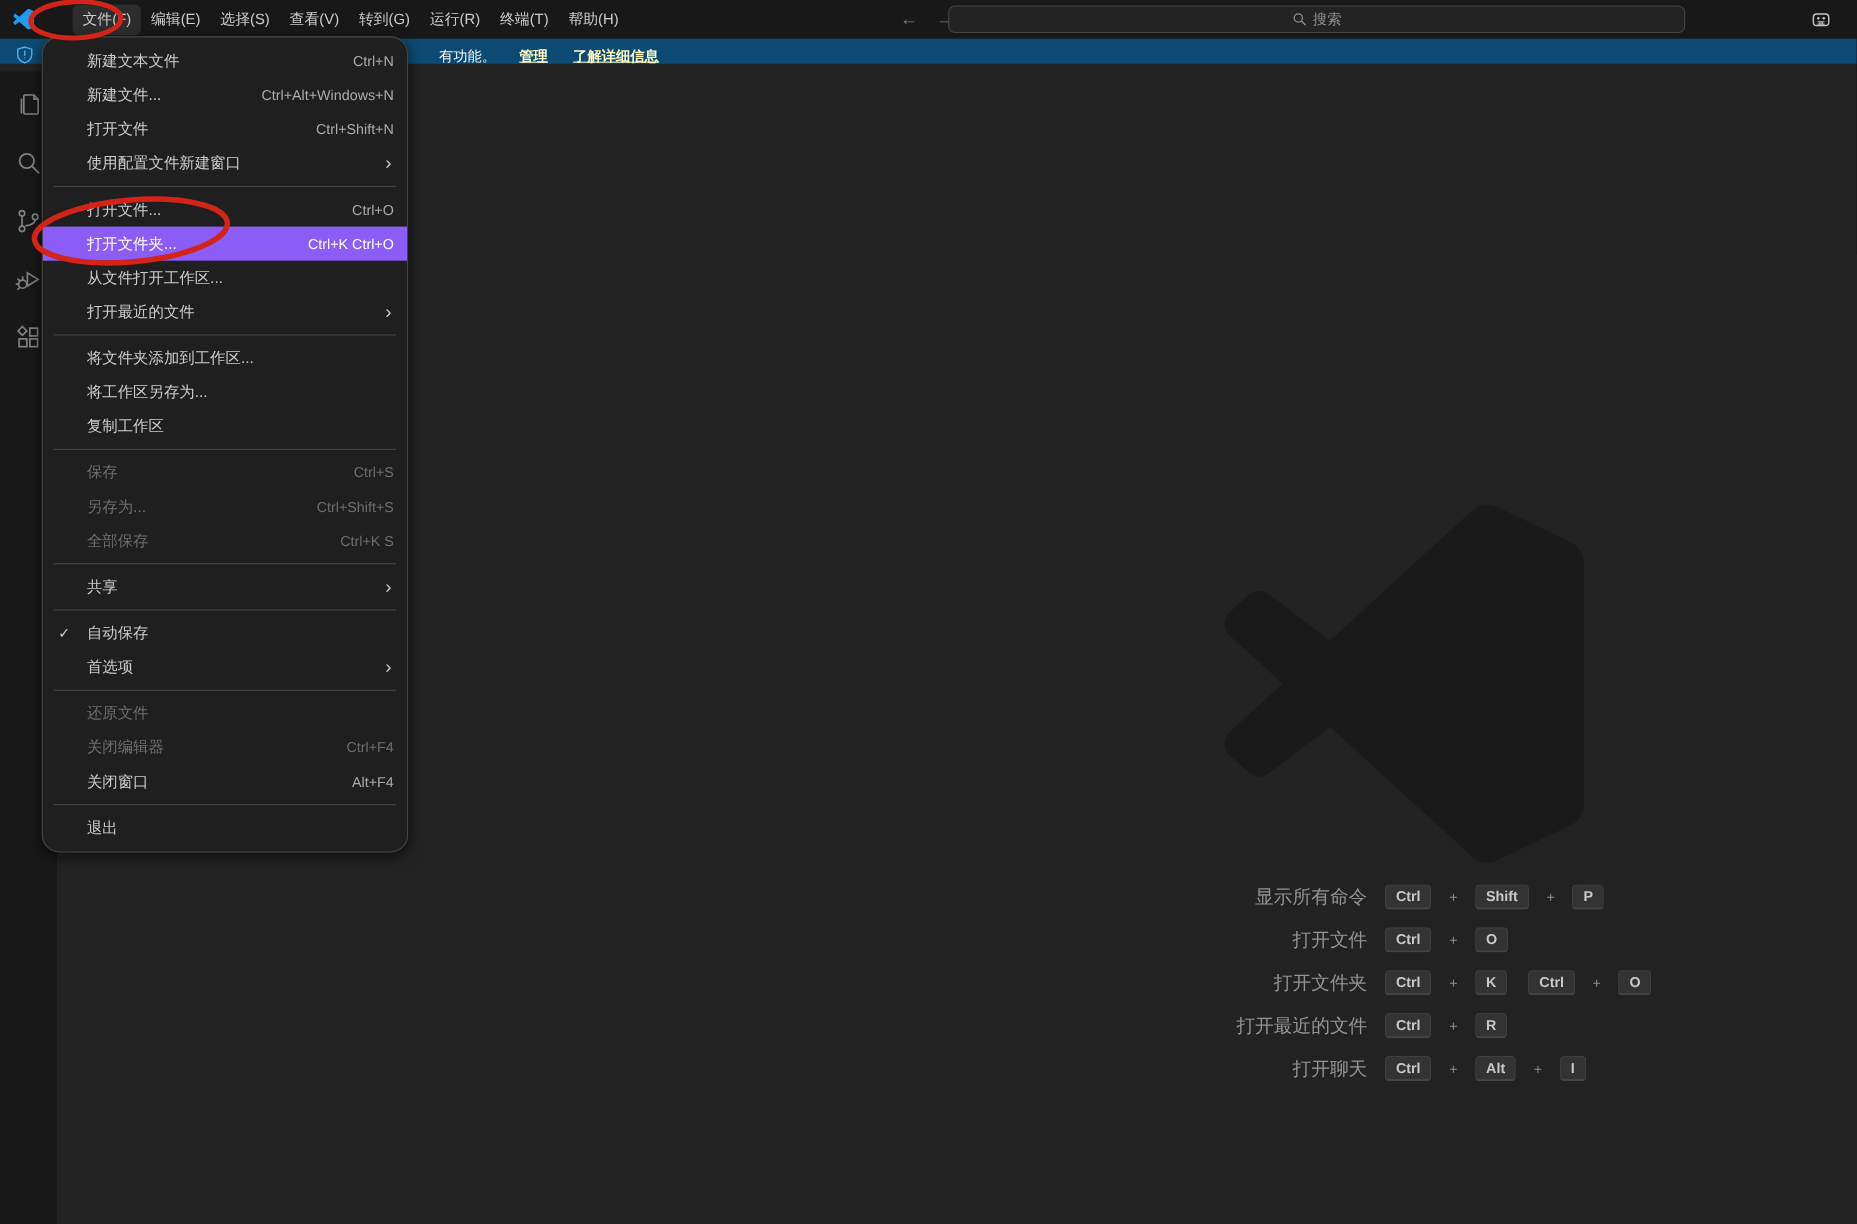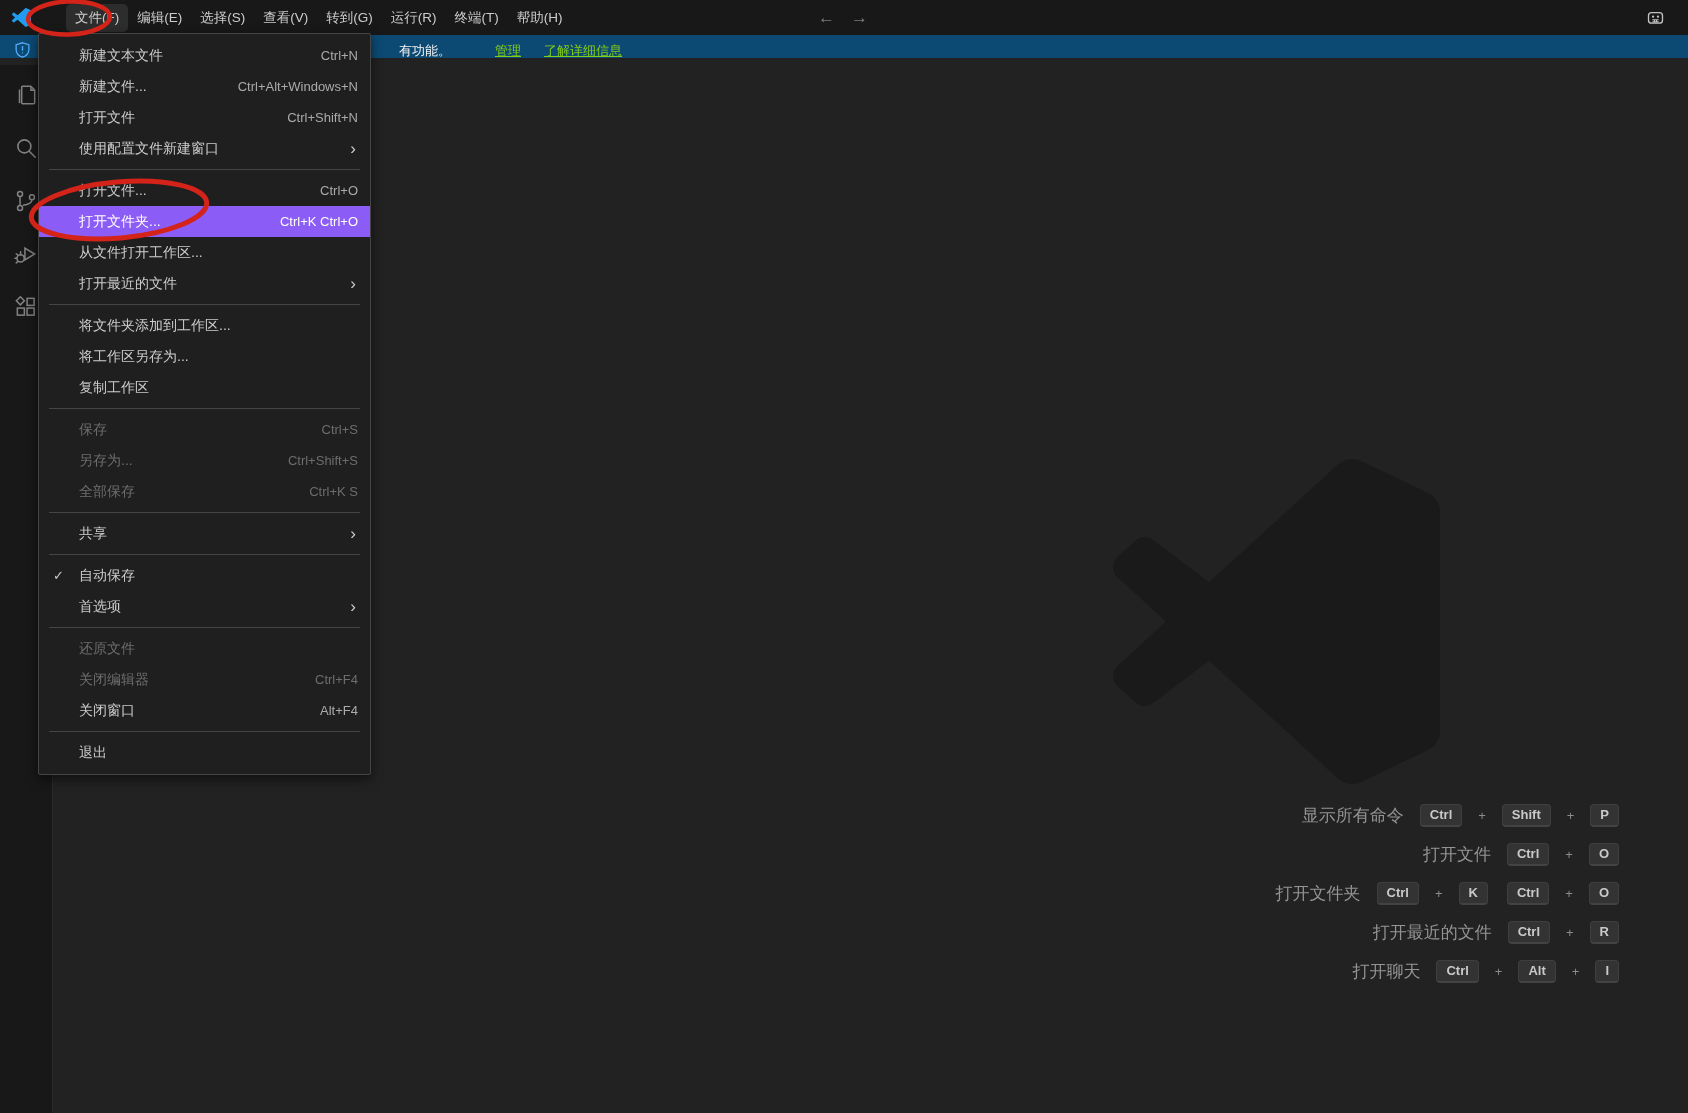--- a/index.html
+++ b/index.html
@@ -20,48 +20,48 @@
     position:absolute; left:862px; top:5px; width:670px; height:25px;
     background:#232323; border:1px solid #454545; border-radius:6px;
     display:flex; align-items:center; justify-content:center; gap:6px;
     color:#8f8f8f; font-size:13px;
   }
   .robot { position:absolute; left:1645px; top:7px; }
   
   .banner { position:absolute; top:35px; left:0; right:0; height:23px; background:#0C4A73; color:#f4f4f4; font-size:13px; z-index:1; }
   .banner .shield { position:absolute; left:14px; top:6px; }
   .banner .frag { position:absolute; left:399px; top:7px; }
-  .banner .blink { position:absolute; top:7px; text-decoration:underline; font-weight:400; color:#84cc16; cursor:pointer;margin-left:23px; }
+  .banner .blink { position:absolute; top:7px; text-decoration:underline; font-weight:700; color:#fef9c3; cursor:pointer; }
   .banner .blink.l1 { left:472px; }
   .banner .blink.l2 { left:521px; }
   
   .actbar { position:absolute; top:65px; left:0; width:53px; bottom:0; background:#181818; border-right:1px solid #2a2a2a;
             display:flex; flex-direction:column; align-items:center; padding-top:16px; gap:25px; z-index:1; }
   .act-icon { width:28px; height:28px; display:flex; align-items:center; justify-content:center; color:#828282; }
   .act-icon svg { stroke:#828282; }
   
   .editor { position:absolute; left:53px; top:65px; right:0; bottom:0; background:#222222; }
   .watermark { position:absolute; left:1060px; top:393px; width:327px; height:327px; }
   
   .hints { position:absolute; left:966px; top:737px; width:600px; display:flex; flex-direction:column; gap:13px; z-index:1; }
-  .hint-row { display:flex; align-items:center; height:26px;justify-content:flex-end; }
+  .hint-row { display:flex; align-items:center; height:26px; }
   .hint-label { width:224px; text-align:right; color:#949494; font-size:17px; white-space:nowrap; }
   .hint-keys { display:flex; align-items:center; gap:7px; margin-left:16px; }
   .hint-keys .grp { display:flex; align-items:center; gap:16px; }
   .hint-keys .grp + .grp { margin-left:12px; }
   kbd {
     font-family:"Liberation Sans", sans-serif; font-size:13px; font-weight:700; color:#c9c9c9;
     background:#333333; border:1px solid #3f3f3f; border-bottom:2px solid #434343;
     border-radius:4px; padding:3px 9px 4px; line-height:1;
   }
   .plus { color:#8c8c8c; font-size:13px; }
   
   .dropdown {
     position:absolute; left:38px; top:33px; width:333px; background:#1f1f1f;
-    border:1px solid #454545; border-radius:2px; box-shadow:0 4px 12px rgba(0,0,0,.55);
+    border:1px solid #454545; border-radius:16px; box-shadow:0 4px 12px rgba(0,0,0,.55);
     padding:6px 0; z-index:5; font-size:14px;
   }
   .mi { height:31px; display:flex; align-items:center; padding:0 12px 0 14px; color:#cccccc; cursor:default; }
   .mi .check { width:26px; font-size:13px; color:#cccccc; }
   .mi .lbl { flex:1; white-space:nowrap; }
   .mi .sc { color:#ababab; font-size:13px; white-space:nowrap; }
   .mi .chev { color:#cccccc; font-size:17px; line-height:1; margin-right:2px; }
   .mi.hl { background:#8b5cf6; color:#ffffff; }
   .mi.hl .sc, .mi.hl .check { color:#ffffff; }
   .mi.dis { color:#6d6d6d; }
@@ -209,20 +209,27 @@
         <div class="menu-btn">运行(R)</div>
         <div class="menu-btn">终端(T)</div>
         <div class="menu-btn">帮助(H)</div>
       </div>
 
     <div class="nav-arrows">
       <span>←</span>
       <span>→</span>
     </div>
 
+    <div class="search-box">
+      <svg width="13" height="13" viewBox="0 0 16 16" fill="none" stroke="#8f8f8f" stroke-width="1.4">
+        <circle cx="6.5" cy="6.5" r="4.6"></circle>
+          <path d="m10.2 10.2 4 4" stroke-linecap="round"></path>
+      </svg>
+      <span>搜索</span>
+    </div>
 
     <span class="robot">
       <svg width="21" height="21" viewBox="0 0 24 24" fill="none" stroke="#c3c3c3" stroke-width="1.5">
         <rect x="4" y="6.5" width="16" height="12" rx="3.5"></rect>
         <circle cx="9.2" cy="11" r="1.3" fill="#c3c3c3" stroke="none"></circle>
         <circle cx="14.8" cy="11" r="1.3" fill="#c3c3c3" stroke="none"></circle>
         <path d="M8.4 14.6h7.2M10.8 14.6v2.4M13.2 14.6v2.4M8.4 17h7.2" stroke-width="1.2"></path>
       </svg>
     </span>
   </div>

